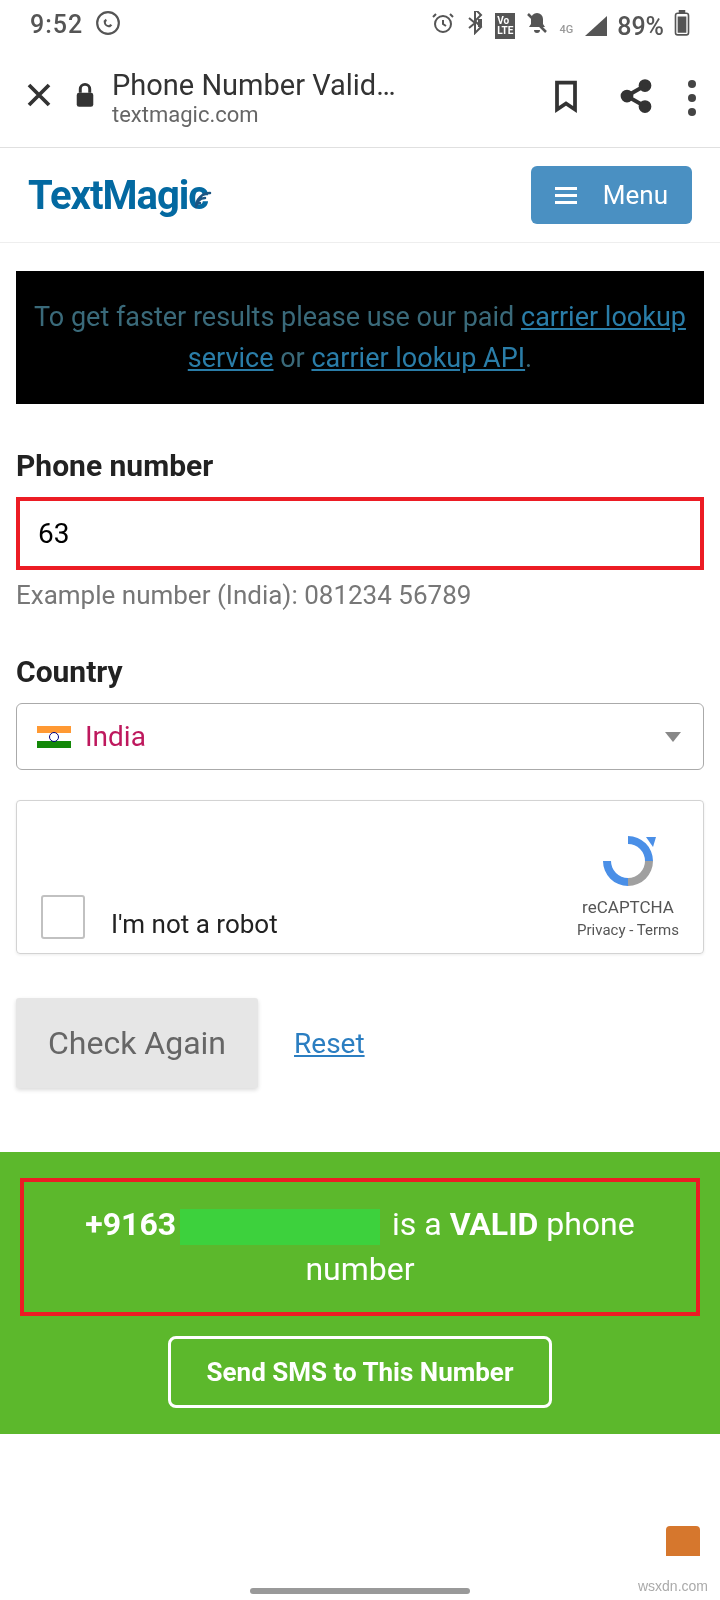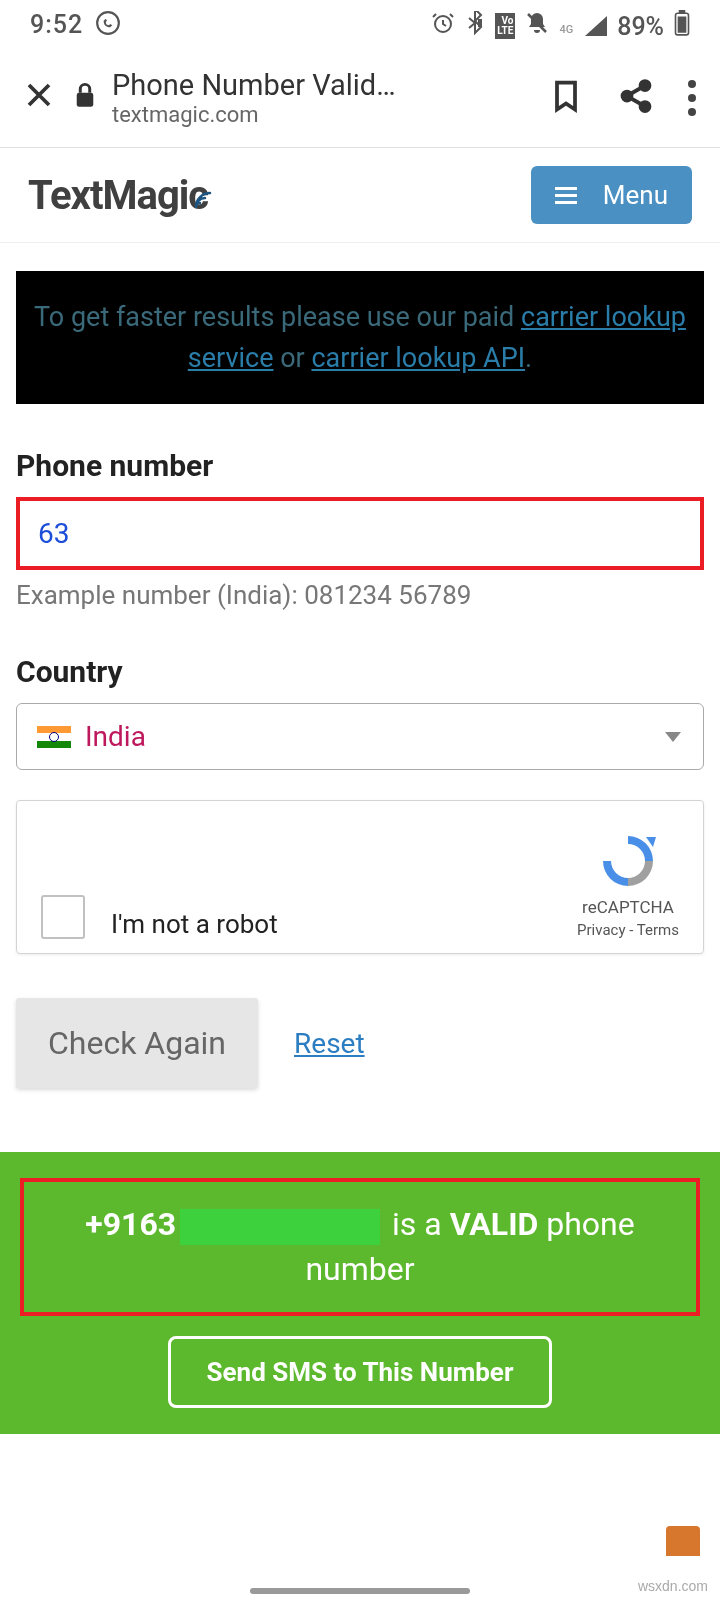--- a/index.html
+++ b/index.html
@@ -1,49 +1,49 @@
 <!DOCTYPE html>
 <html><head>
 <meta charset="utf-8">
 <style>
   * { margin: 0; padding: 0; box-sizing: border-box; font-family: -apple-system, BlinkMacSystemFont, 'Segoe UI', Roboto, Arial, sans-serif; }
   body { width: 720px; height: 1600px; background: #fff; position: relative; overflow: hidden; }
   
   .status-bar { display: flex; justify-content: space-between; align-items: center; padding: 10px 30px; font-size: 25px; color: #555; font-weight: 500; }
   .status-left { display: flex; align-items: flex-start; gap: 12px; }
-  .status-right { display: flex; align-items: center; gap: 10px; text-align: right; }
+  .status-right { display: flex; align-items: center; gap: 10px; }
   .status-time { letter-spacing: 1px; }
   
   .browser-bar { display: flex; align-items: center; padding: 16px 24px 20px 24px; gap: 20px; border-bottom: 1px solid #e0e0e0; }
   .browser-close { font-size: 36px; font-weight: 300; font-family: Arial; }
   .url-area { flex: 1; display: flex; align-items: center; gap: 16px; min-width: 0; }
   .lock-icon { font-size: 22px; }
   .url-text { flex: 1; min-width: 0; overflow: hidden; }
   .page-title { font-size: 29px; color: #333; white-space: nowrap; overflow: hidden; text-overflow: ellipsis; font-weight: 400; }
   .page-domain { font-size: 22px; color: #666; }
   .browser-actions { display: flex; gap: 34px; align-items: center; }
   .browser-icon svg { width: 36px; height: 36px; }
   .dots { display: flex; flex-direction: column; gap: 6px; }
   .dots span { width: 8px; height: 8px; background: #444; border-radius: 50%; }
   
   .site-header { display: flex; justify-content: space-between; align-items: center; padding: 18px 28px; border-bottom: 1px solid #eee; }
-  .logo { font-size: 40px; font-weight: 700; color: #404040; letter-spacing: -1px; position: relative; }
+  .logo { font-size: 40px; font-weight: 700; color: #0369a1; letter-spacing: -1px; position: relative; }
   .logo-wifi { position: absolute; top: 0px; right: -4px; }
   .menu-btn { background: #4a90c2; color: #fff; border: none; padding: 14px 24px; font-size: 26px; border-radius: 6px; display: flex; align-items: center; gap: 26px; }
   .menu-lines { display: flex; flex-direction: column; gap: 4px; }
   .menu-lines span { width: 22px; height: 3px; background: #fff; }
   
   .content { padding: 28px 16px 0 16px; }
   .notice { background: #000000; padding: 26px 12px; text-align: center; font-size: 27px; color: #3a6a7a; line-height: 1.5; }
   .notice a { color: #2a7da8; text-decoration: underline; }
   
   .form-group { margin-top: 44px; }
   .form-label { font-size: 30px; font-weight: 700; color: #222; margin-bottom: 14px; display: block; }
   .phone-input-wrap { border: 4px solid #ec1c24; padding: 16px 18px; }
-  .phone-input { border: none; font-size: 28px; width: 100%; outline: none; color: #1d4ed8; font-family: inherit; }
+  .phone-input { border: none; font-size: 28px; width: 100%; outline: none; color: #000000; font-family: inherit; }
   .example-text { font-size: 26px; color: #777; margin-top: 10px; }
   
   .country-select { border: 1px solid #aaa; border-radius: 6px; padding: 16px 20px; display: flex; align-items: center; gap: 14px; font-size: 28px; color: #be185d; position: relative; }
   .country-select::after { content: ''; position: absolute; right: 22px; top: 50%; transform: translateY(-50%); border-left: 8px solid transparent; border-right: 8px solid transparent; border-top: 10px solid #888; }
   .flag { width: 34px; height: 22px; background: linear-gradient(to bottom, #ff9933 33%, #fff 33% 66%, #138808 66%); position: relative; }
   .flag::after { content: ''; position: absolute; left: 50%; top: 50%; transform: translate(-50%,-50%); width: 8px; height: 8px; border: 1px solid #000080; border-radius: 50%; }
   
   .captcha { border: 1px solid #d3d3d3; border-radius: 4px; padding: 30px 24px 14px 24px; display: flex; align-items: flex-end; gap: 26px; margin-top: 30px; box-shadow: 0 1px 3px rgba(0,0,0,0.08); }
   .captcha-check { width: 44px; height: 44px; border: 2px solid #c1c1c1; border-radius: 3px; flex-shrink: 0; }
   .captcha-label { font-size: 26px; color: #222; flex: 1; padding-top: 8px; }

